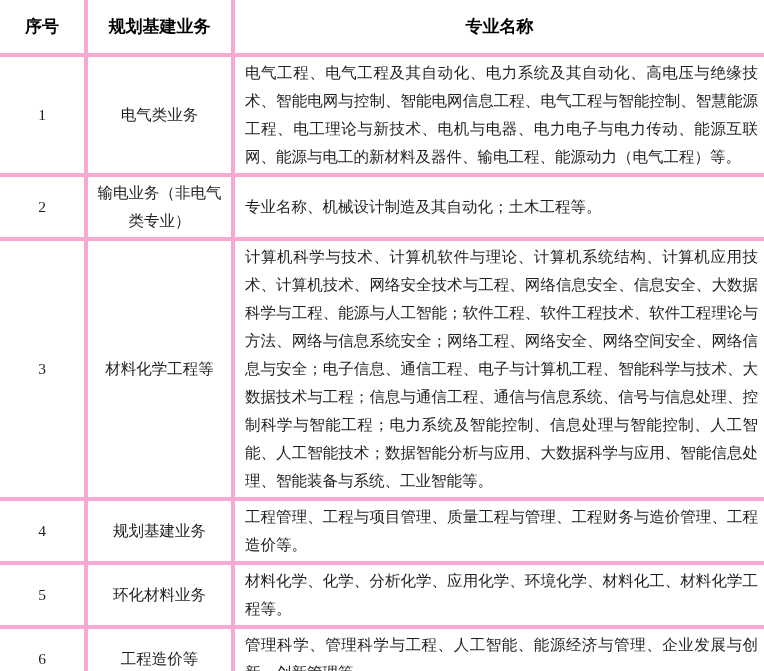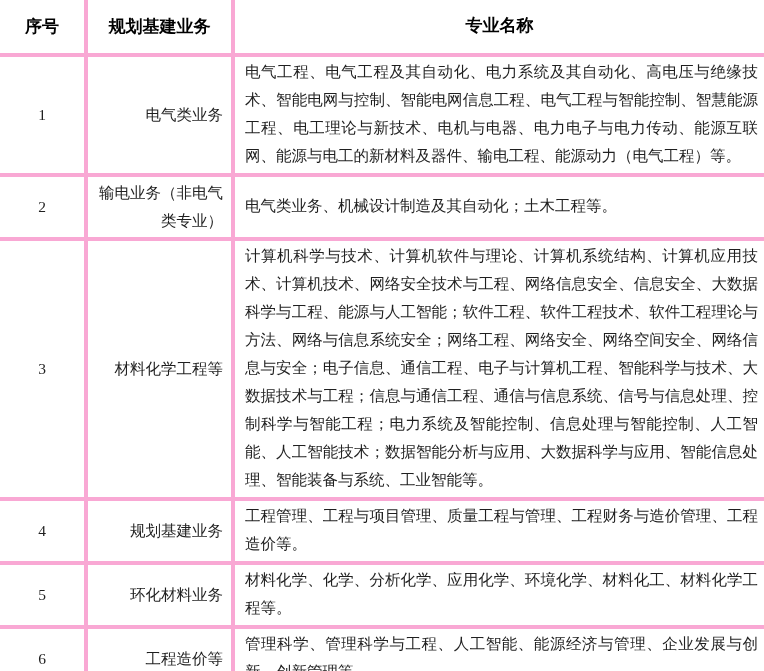--- a/index.html
+++ b/index.html
@@ -22,39 +22,39 @@
     border: 4px solid #f9a8d4;
     vertical-align: middle;
     font-size: 15.5px;
     line-height: 28px;
     padding: 2px 0;
     color: #1f1f1f;
   }
   
   thead th { border-top: none; }
   th:first-child, td:first-child { border-left: none; }
-  th:last-child, td:last-child { border-right: none; font-family: Liberation Mono, monospace; }
+  th:last-child, td:last-child { border-right: none; }
 
   thead th {
     height: 53px;
     font-weight: bold;
     font-size: 17px;
     color: #000000;
     padding: 0;
   }
   col.col-index    { width: 86px; }
   col.col-position { width: 147px; }
   col.col-majors   { width: 531px; }
 
   td:nth-child(1) {
     text-align: center;
     font-family: "Liberation Serif", "DejaVu Serif", serif;
   }
   td:nth-child(2) {
-    text-align: right;
+    text-align: center;
     padding: 2px 8px;
   }
   td:nth-child(3) {
     text-align: justify;
     padding: 2px 6px 2px 10px;
   }
 </style>
 </head>
 <body>
 
@@ -73,21 +73,21 @@
   </thead>
   <tbody data-name="table-body">
       <tr data-name="table-row">
         <td data-name="index-cell">1</td>
         <td data-name="position-cell">电气类业务</td>
         <td data-name="majors-cell">电气工程、电气工程及其自动化、电力系统及其自动化、高电压与绝缘技术、智能电网与控制、智能电网信息工程、电气工程与智能控制、智慧能源工程、电工理论与新技术、电机与电器、电力电子与电力传动、能源互联网、能源与电工的新材料及器件、输电工程、能源动力（电气工程）等。</td>
       </tr>
       <tr data-name="table-row">
         <td data-name="index-cell">2</td>
         <td data-name="position-cell">输电业务（非电气类专业）</td>
-        <td data-name="majors-cell">电气类业务、机械设计制造及其自动化；土木工程等。</td>
+        <td data-name="majors-cell">专业名称、机械设计制造及其自动化；土木工程等。</td>
       </tr>
       <tr data-name="table-row">
         <td data-name="index-cell">3</td>
         <td data-name="position-cell">材料化学工程等</td>
         <td data-name="majors-cell">计算机科学与技术、计算机软件与理论、计算机系统结构、计算机应用技术、计算机技术、网络安全技术与工程、网络信息安全、信息安全、大数据科学与工程、能源与人工智能；软件工程、软件工程技术、软件工程理论与方法、网络与信息系统安全；网络工程、网络安全、网络空间安全、网络信息与安全；电子信息、通信工程、电子与计算机工程、智能科学与技术、大数据技术与工程；信息与通信工程、通信与信息系统、信号与信息处理、控制科学与智能工程；电力系统及智能控制、信息处理与智能控制、人工智能、人工智能技术；数据智能分析与应用、大数据科学与应用、智能信息处理、智能装备与系统、工业智能等。</td>
       </tr>
       <tr data-name="table-row">
         <td data-name="index-cell">4</td>
         <td data-name="position-cell">规划基建业务</td>
         <td data-name="majors-cell">工程管理、工程与项目管理、质量工程与管理、工程财务与造价管理、工程造价等。</td>

